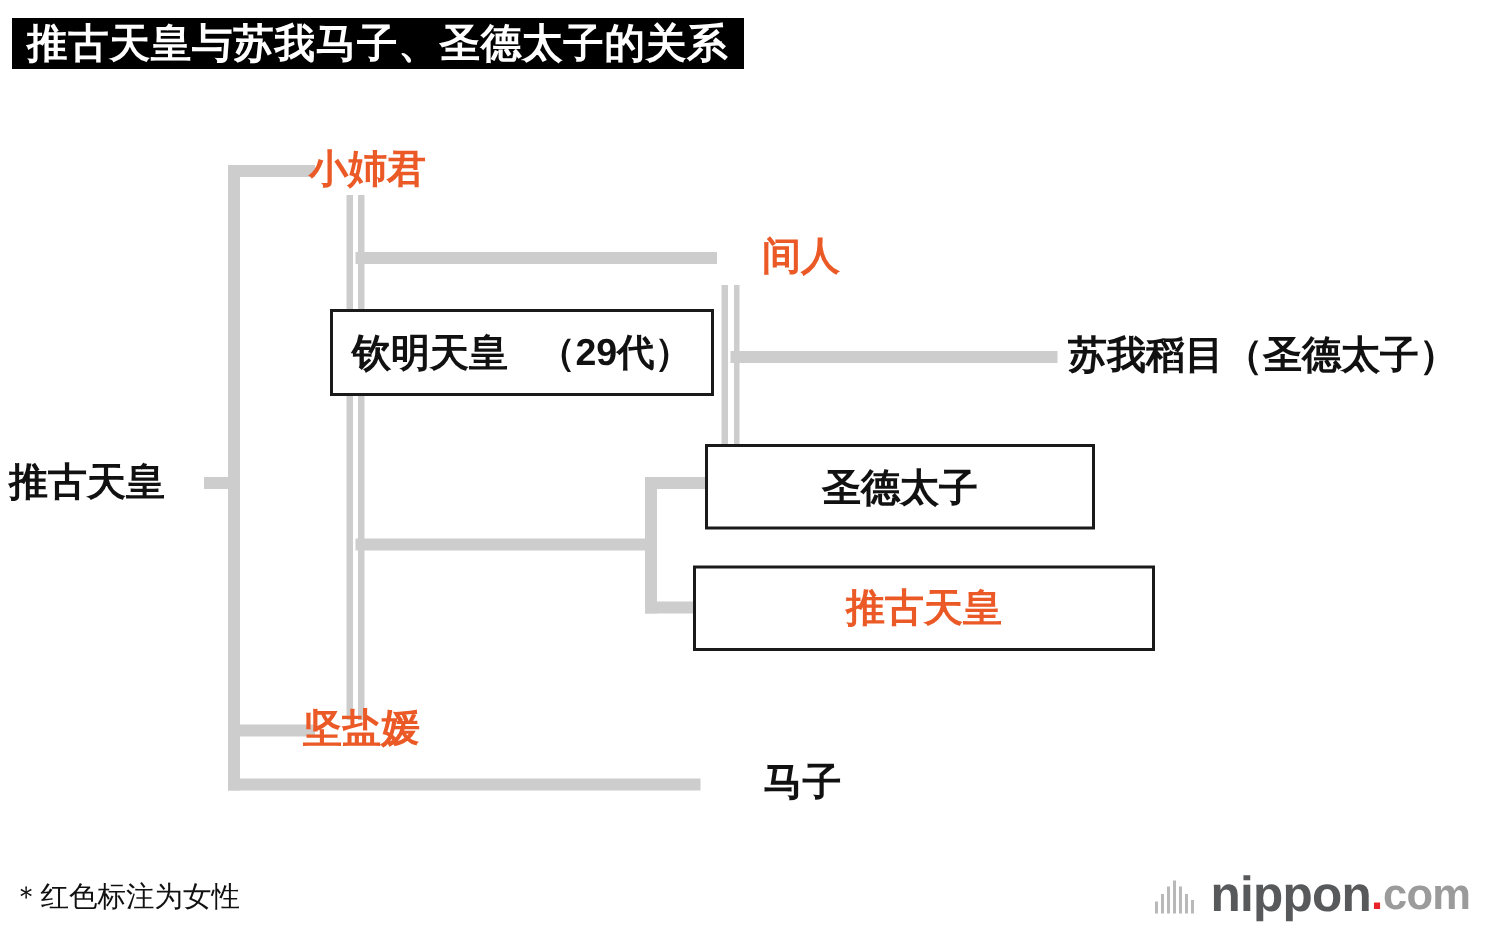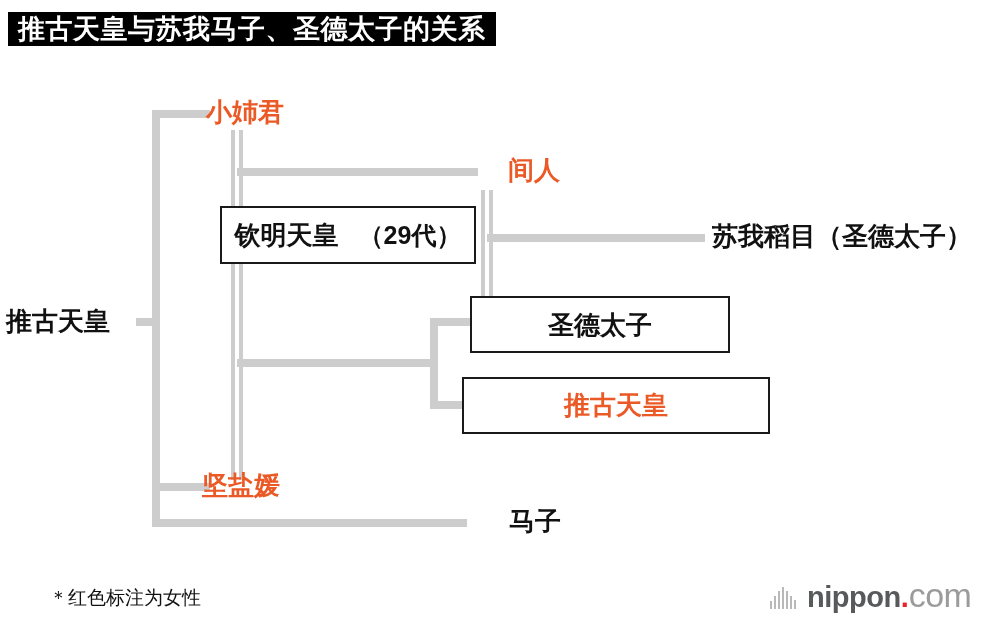--- a/index.html
+++ b/index.html
@@ -91,21 +91,20 @@
   }
 
   
   #footnote {
     position: absolute;
     left: 8px;
     top: 585px;
     font-size: 19px;
     color: #111111;
     white-space: nowrap;
-    margin-left: 41px;
   }
 
   
   #logo {
     position: absolute;
     left: 770px;
     top: 578px;
     display: flex;
     align-items: flex-end;
     height: 34px;
@@ -117,35 +116,35 @@
     margin-right: 9px;
     margin-bottom: 3px;
   }
   #logo-bars i {
     display: block;
     width: 2px;
     margin-right: 2px;
     background: #b9b9b9;
   }
   #logo-nippon {
-    font-size: 29px;
+    font-size: 33px;
     font-weight: bold;
     color: #58595b;
     letter-spacing: -0.5px;
     line-height: 1;
   }
   #logo-dot {
     font-size: 29px;
     font-weight: bold;
     color: #e8232a;
     line-height: 1;
   }
   #logo-com {
-    font-size: 34px;
-    font-weight: normal;
+    font-size: 29px;
+    font-weight: bold;
     color: #9b9b9b;
     letter-spacing: -0.5px;
     line-height: 1;
   }
 </style>
 </head>
 <body>
 
 <div id="page">
 

